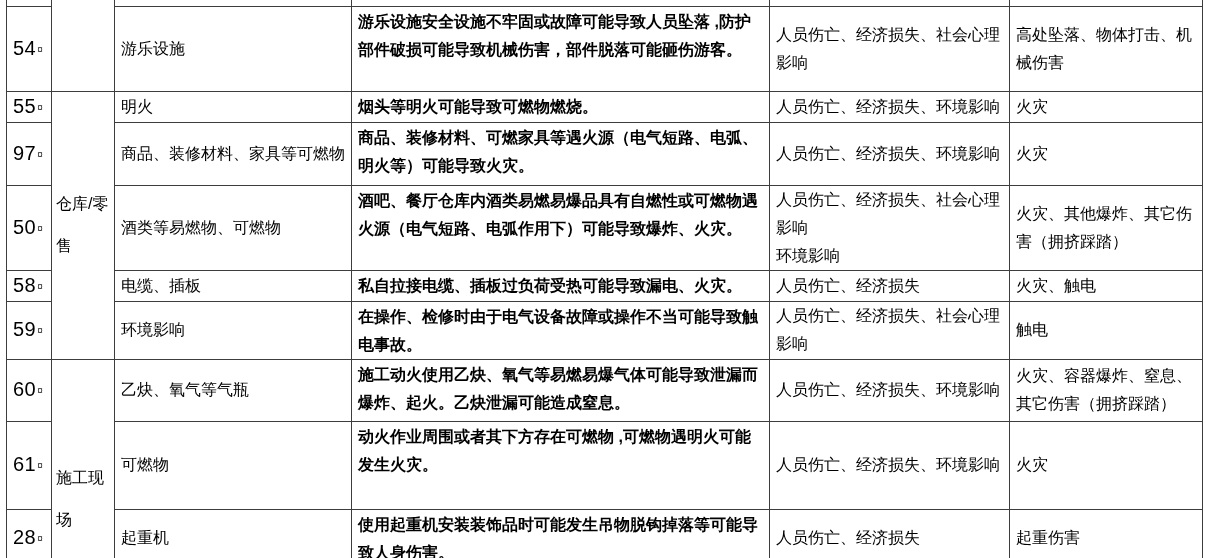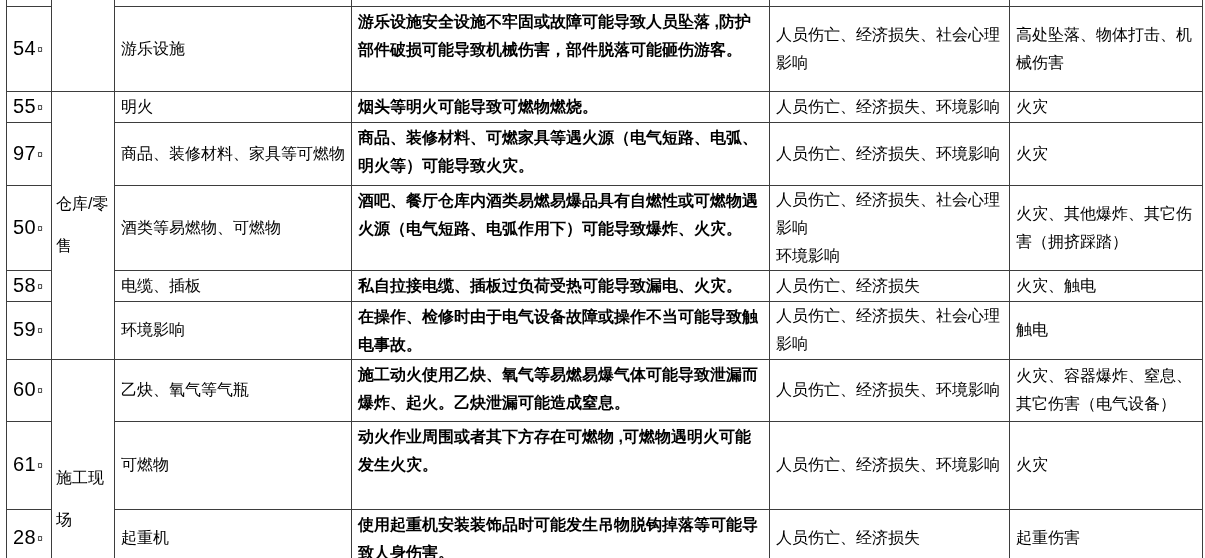--- a/index.html
+++ b/index.html
@@ -129,21 +129,21 @@
       <td class="impact">人员伤亡、经济损失、社会心理影响</td>
       <td>触电</td>
     </tr>
 
     <tr style="height:62px;">
       <td class="num"><span>60</span><span class="mark">¤</span></td>
       <td class="cat construction" rowspan="3">施工现场</td>
       <td>乙炔、氧气等气瓶</td>
       <td class="desc">施工动火使用乙炔、氧气等易燃易爆气体可能导致泄漏而爆炸、起火。乙炔泄漏可能造成窒息。</td>
       <td class="impact">人员伤亡、经济损失、环境影响</td>
-      <td>火灾、容器爆炸、窒息、其它伤害（电气设备）</td>
+      <td>火灾、容器爆炸、窒息、其它伤害（拥挤踩踏）</td>
     </tr>
 
     <tr style="height:88px;">
       <td class="num"><span>61</span><span class="mark">¤</span></td>
       <td>可燃物</td>
       <td class="desc">动火作业周围或者其下方存在可燃物 ,可燃物遇明火可能发生火灾。</td>
       <td class="impact">人员伤亡、经济损失、环境影响</td>
       <td>火灾</td>
     </tr>
 

